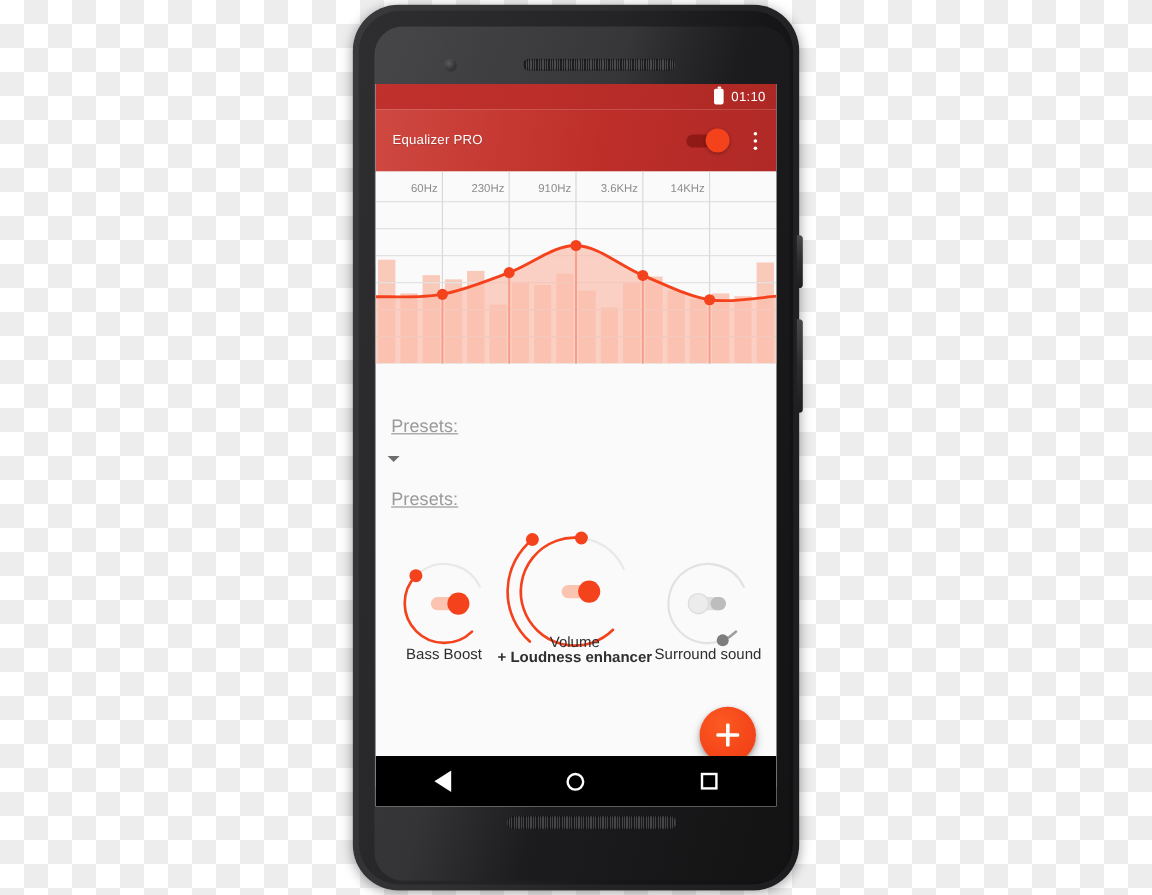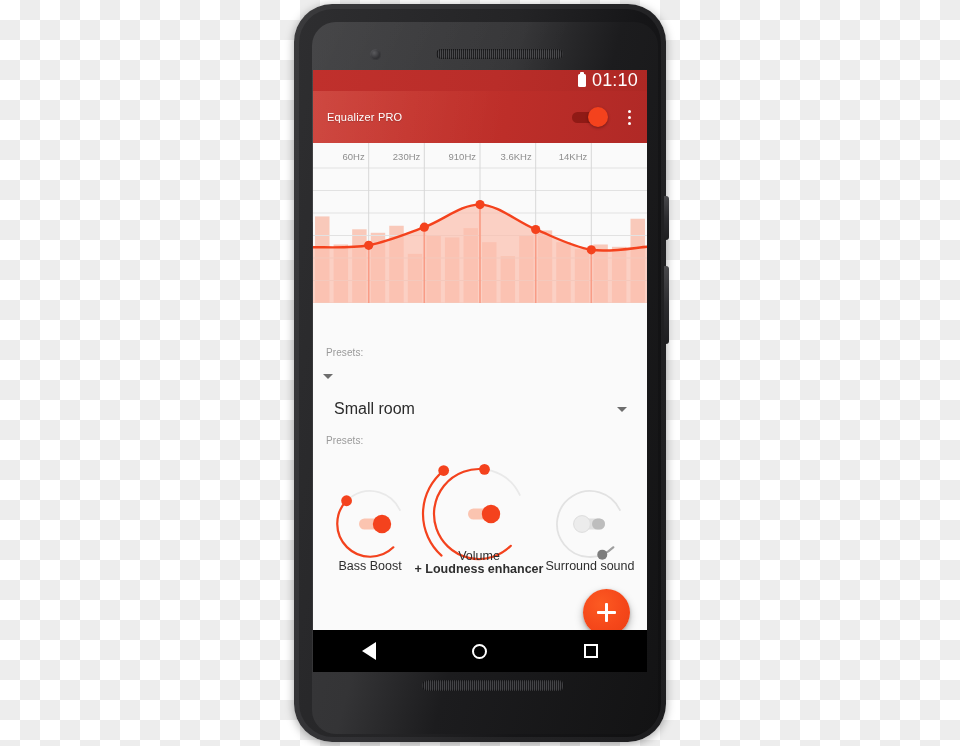--- a/index.html
+++ b/index.html
@@ -101,21 +101,21 @@
     width: 8px; height: 13px;
     background: #ffffff;
     border-radius: 1.5px;
     margin-right: 6px;
   }
   .battery-icon::before {
     content: ""; position: absolute;
     left: 2.2px; top: -2.4px; width: 3.6px; height: 2.4px;
     background: #ffffff; border-radius: 1px 1px 0 0;
   }
-  .clock { color: #fff; font-size: 18px; letter-spacing: .2px; }
+  .clock { color: #fff; font-size: 11px; letter-spacing: .2px; }
 
   
   .appbar {
     position: relative;
     height: 52px;
     background: linear-gradient(100deg, #cb3b33 0%, #c4332c 30%, #bd2e29 58%, #b02926 100%);
     display: flex; align-items: center;
     padding: 0 10px 0 14px;
     box-sizing: border-box;
   }
@@ -153,22 +153,22 @@
   }
   .overflow-dots i { display: block; width: 3px; height: 3px; border-radius: 50%; background: #fff; }
 
   
   .eq-wrap { position: relative; height: 192px; background: #fafafa; }
   .eq-svg { display: block; width: 334px; height: 160px; }
 
   
   .controls { position: relative; background: #fafafa; height: 321px; }
   .field-label {
-    font-size: 10px; color: #9a9a9a;
-    padding: 0 0 0 13px; letter-spacing: .1px;
+    font-size: 15px; color: #9a9a9a;
+    padding: 0 0 0 13px; letter-spacing: .1px; text-decoration: underline;
   }
   .lbl-presets { padding-top: 12px; }
   .lbl-reverb  { padding-top: 11px; }
   .lbl-levels  { padding-top: 11px; }
   .dropdown {
     position: relative;
     margin: 3px 10px 0 10px;
     height: 30px;
     display: flex; align-items: center;
   }
@@ -330,24 +330,20 @@
       </svg>
     </div>
 
     <div class="controls">
 
       <div class="field-label lbl-presets">Presets:</div>
       <div class="dropdown">
         <div class="caret"></div>
       </div>
 
-      <div class="dropdown">
-        <div class="value">Small room</div>
-        <div class="caret"></div>
-      </div>
 
       <div class="field-label lbl-levels">Presets:</div>
 
       <div class="knobs">
         <svg class="knob-svg" viewBox="0 0 334 130">
           <g id="knob-group">
               <g>
                 <path d="M 80.33 95.33 A 33 33 0 1 1 86.91 58.05" fill="none" stroke="#e9e9e9" stroke-width="1.8" stroke-linecap="round"></path>
                 <path d="M 80.33 95.33 A 33 33 0 0 1 33.58 48.75" fill="none" stroke="#f4421d" stroke-width="2.2" stroke-linecap="round"></path>
                 <circle cx="33.58" cy="48.75" r="5.4" fill="#f4421d"></circle>

